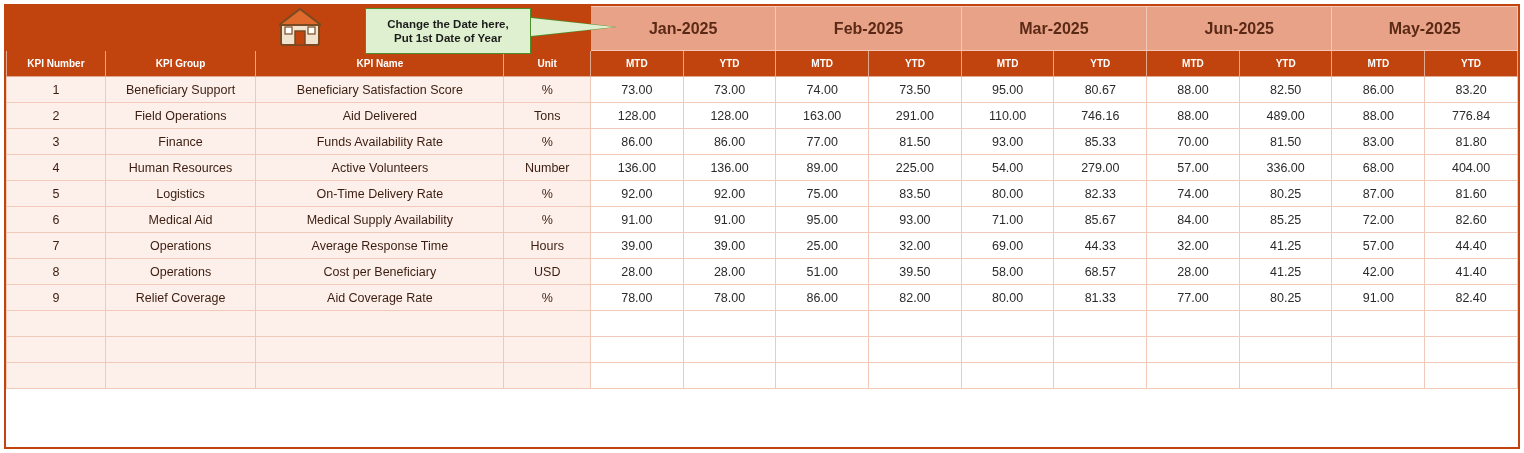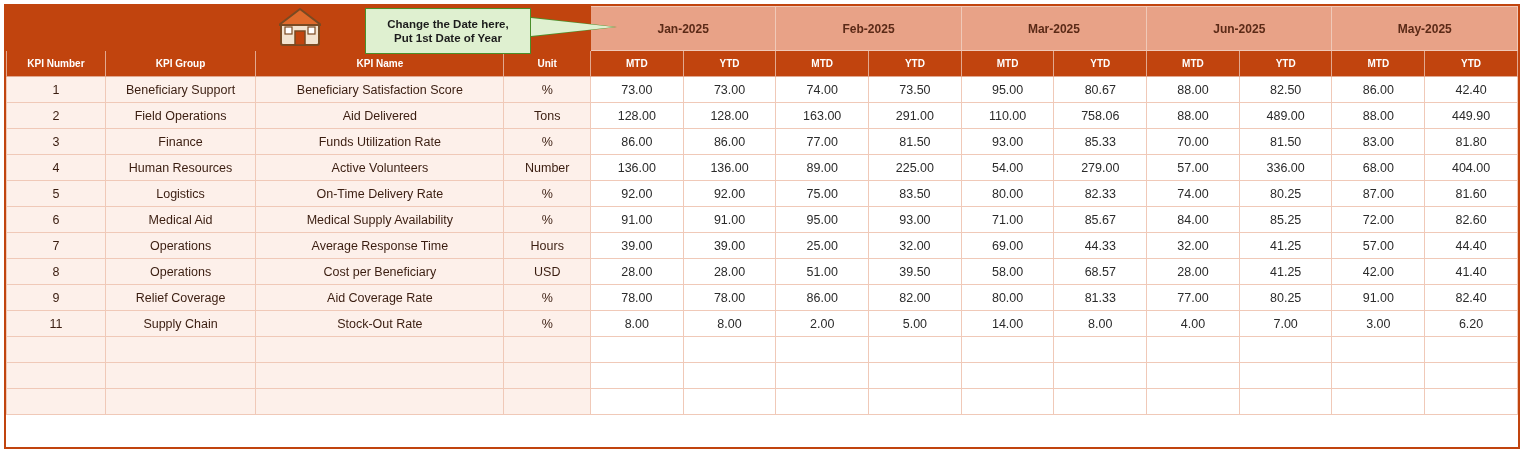--- a/index.html
+++ b/index.html
@@ -35,21 +35,21 @@
   }
   .banner-home{
     background:#c1440e;
     border:1px solid #c1440e !important;
     width:auto;
   }
   .month-head{
     background:#e8a287;
     color:#5b2a17;
     font-weight:bold;
-    font-size:12px;
+    font-size:16px;
     height:60px;
     border:1px solid #f0c9b8 !important;
     margin-top:36px;
   }
   
   .hdr{
     background:#c1440e;
     color:#ffffff;
     font-weight:bold;
     font-size:10px;
@@ -180,42 +180,42 @@
           <td class="cell-left">%</td>
           <td class="cell-num">73.00</td>
           <td class="cell-num">73.00</td>
           <td class="cell-num">74.00</td>
           <td class="cell-num">73.50</td>
           <td class="cell-num">95.00</td>
           <td class="cell-num">80.67</td>
           <td class="cell-num">88.00</td>
           <td class="cell-num">82.50</td>
           <td class="cell-num">86.00</td>
-          <td class="cell-num">42.40</td>
+          <td class="cell-num">83.20</td>
         </tr>
         <tr>
           <td class="cell-left">2</td>
           <td class="cell-left">Field Operations</td>
           <td class="cell-left">Aid Delivered</td>
           <td class="cell-left">Tons</td>
           <td class="cell-num">128.00</td>
           <td class="cell-num">128.00</td>
           <td class="cell-num">163.00</td>
           <td class="cell-num">291.00</td>
           <td class="cell-num">110.00</td>
-          <td class="cell-num">758.06</td>
+          <td class="cell-num">746.16</td>
           <td class="cell-num">88.00</td>
           <td class="cell-num">489.00</td>
           <td class="cell-num">88.00</td>
-          <td class="cell-num">449.90</td>
+          <td class="cell-num">776.84</td>
         </tr>
         <tr>
           <td class="cell-left">3</td>
           <td class="cell-left">Finance</td>
-          <td class="cell-left">Funds Utilization Rate</td>
+          <td class="cell-left">Funds Availability Rate</td>
           <td class="cell-left">%</td>
           <td class="cell-num">86.00</td>
           <td class="cell-num">86.00</td>
           <td class="cell-num">77.00</td>
           <td class="cell-num">81.50</td>
           <td class="cell-num">93.00</td>
           <td class="cell-num">85.33</td>
           <td class="cell-num">70.00</td>
           <td class="cell-num">81.50</td>
           <td class="cell-num">83.00</td>
@@ -311,36 +311,20 @@
           <td class="cell-num">86.00</td>
           <td class="cell-num">82.00</td>
           <td class="cell-num">80.00</td>
           <td class="cell-num">81.33</td>
           <td class="cell-num">77.00</td>
           <td class="cell-num">80.25</td>
           <td class="cell-num">91.00</td>
           <td class="cell-num">82.40</td>
         </tr>
         <tr>
-          <td class="cell-left">11</td>
-          <td class="cell-left">Supply Chain</td>
-          <td class="cell-left">Stock-Out Rate</td>
-          <td class="cell-left">%</td>
-          <td class="cell-num">8.00</td>
-          <td class="cell-num">8.00</td>
-          <td class="cell-num">2.00</td>
-          <td class="cell-num">5.00</td>
-          <td class="cell-num">14.00</td>
-          <td class="cell-num">8.00</td>
-          <td class="cell-num">4.00</td>
-          <td class="cell-num">7.00</td>
-          <td class="cell-num">3.00</td>
-          <td class="cell-num">6.20</td>
-        </tr>
-        <tr>
           <td class="empty-left">&nbsp;</td>
           <td class="empty-left">&nbsp;</td>
           <td class="empty-left">&nbsp;</td>
           <td class="empty-left">&nbsp;</td>
           <td class="empty-num">&nbsp;</td>
           <td class="empty-num">&nbsp;</td>
           <td class="empty-num">&nbsp;</td>
           <td class="empty-num">&nbsp;</td>
           <td class="empty-num">&nbsp;</td>
           <td class="empty-num">&nbsp;</td>

